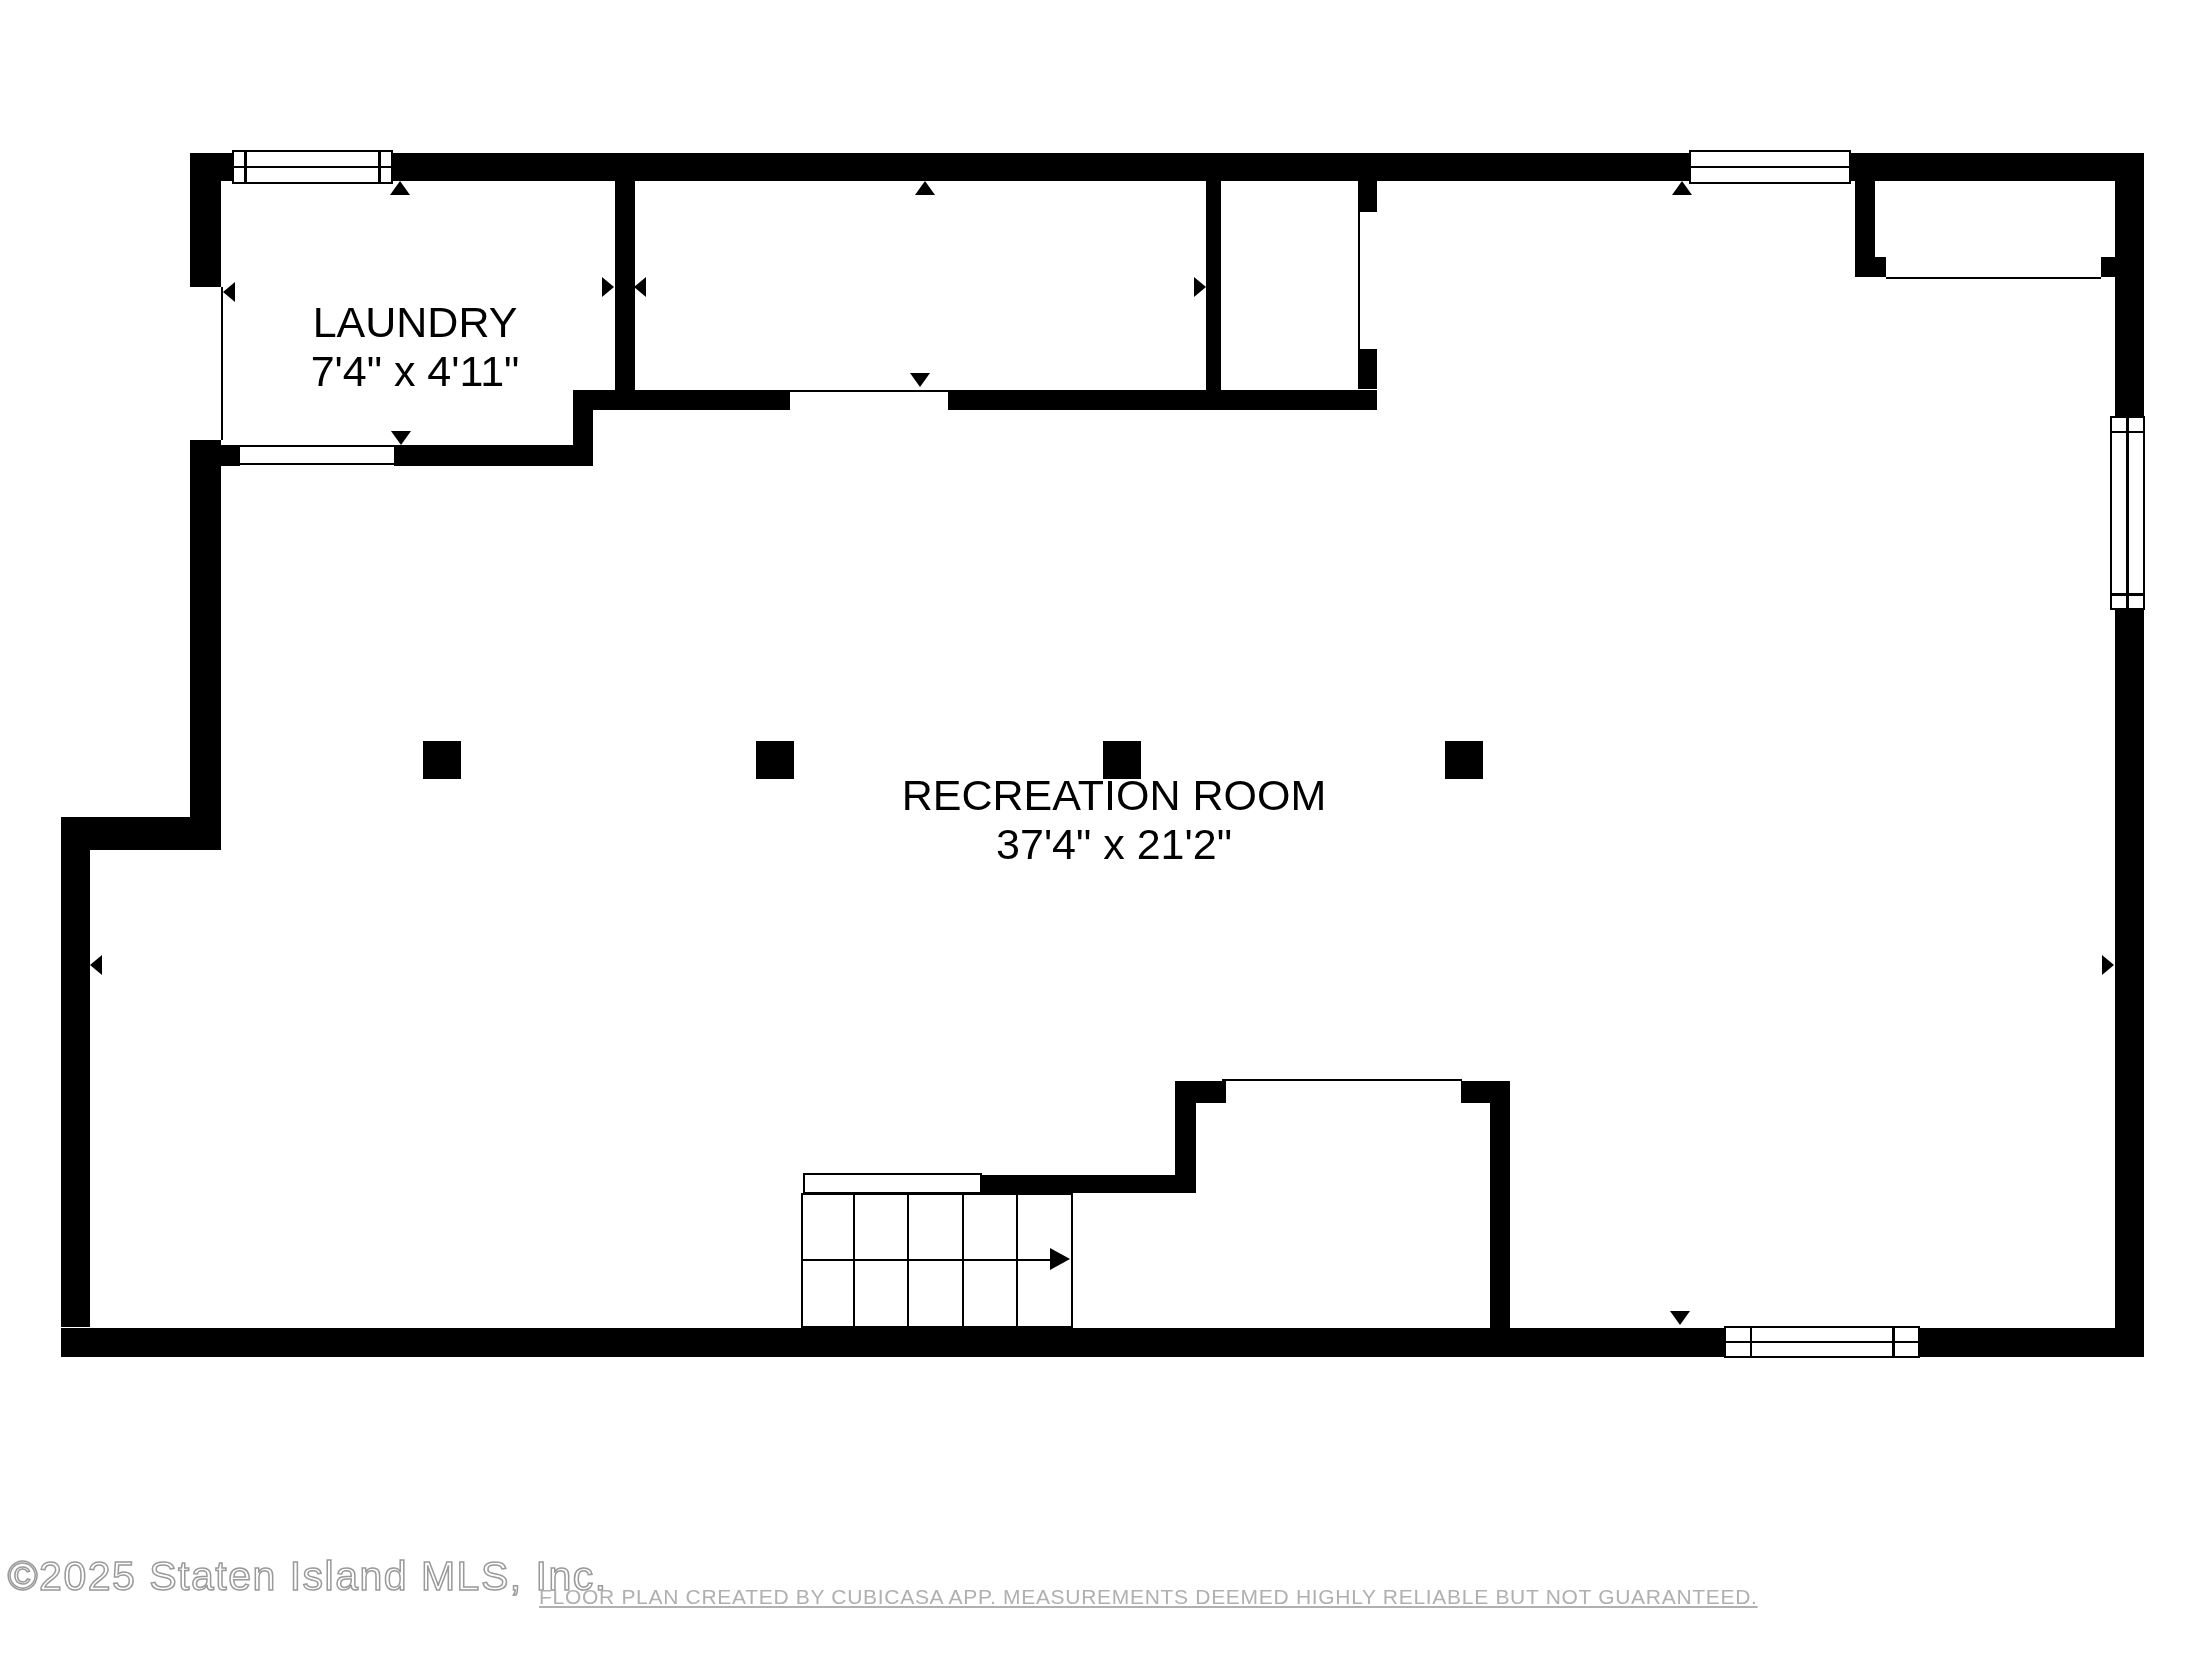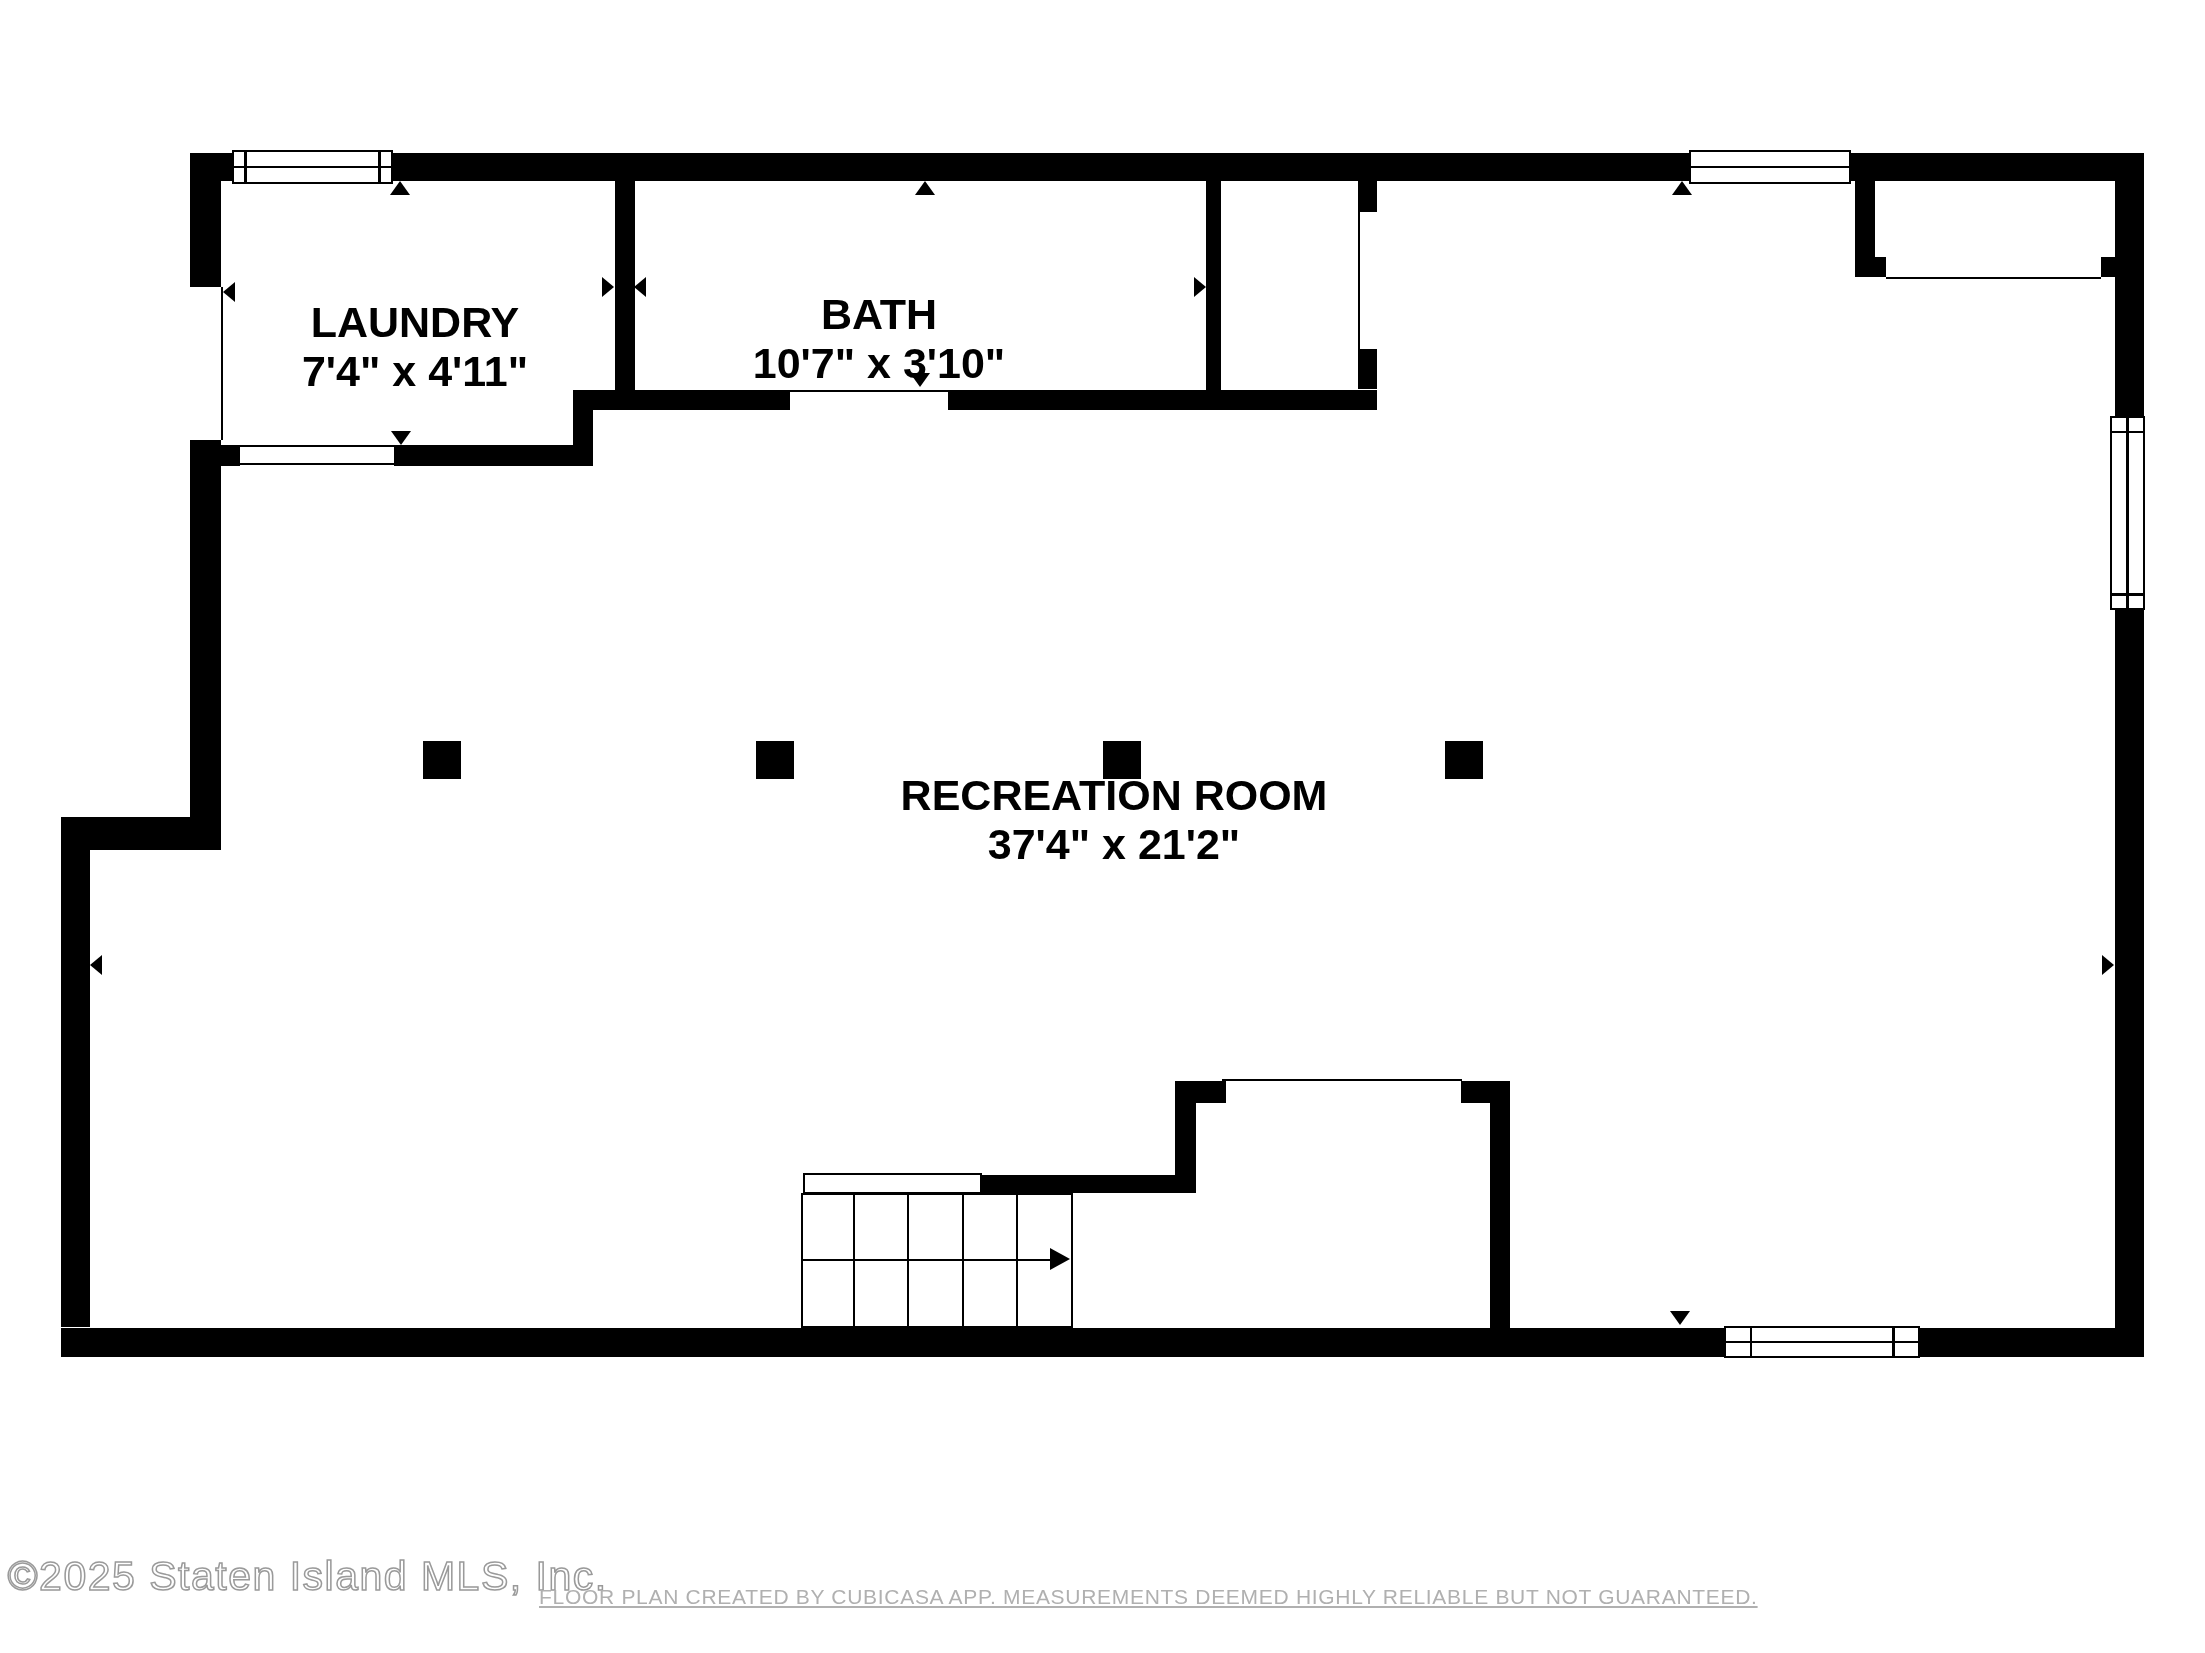--- a/index.html
+++ b/index.html
@@ -13,21 +13,21 @@
   .win .mid-v{position:absolute;top:0;bottom:0;left:50%;width:2.9px;margin-left:-1.5px;background:#000;}
   .win .cap-v{position:absolute;top:0;bottom:0;width:2.9px;background:#000;}
   .win .rail-h{position:absolute;left:0;right:0;height:2.2px;background:#000;}
   .tri{position:absolute;width:0;height:0;}
   .tri-l{border-top:10.3px solid transparent;border-bottom:10.3px solid transparent;border-right:12.5px solid #000;}
   .tri-r{border-top:10.3px solid transparent;border-bottom:10.3px solid transparent;border-left:12.5px solid #000;}
   .tri-u{border-left:10.3px solid transparent;border-right:10.3px solid transparent;border-bottom:14px solid #000;}
   .tri-d{border-left:10.3px solid transparent;border-right:10.3px solid transparent;border-top:14px solid #000;}
   .col{position:absolute;width:38px;height:38px;background:#000;}
   .room-label{position:absolute;transform:translateX(-50%);text-align:center;
-              font-size:43px;line-height:49px;color:#000;white-space:nowrap;font-weight:bold;}
+              font-size:43px;line-height:49px;color:#000;white-space:nowrap;}
   .stairs{position:absolute;left:801px;top:1193px;width:272px;height:135px;
           border:2.2px solid #000;box-sizing:border-box;background:#fff;}
   .tread{position:absolute;top:0;bottom:0;width:2.2px;background:#000;}
   .walkline{position:absolute;left:0;top:64px;width:251px;height:2.2px;background:#000;}
   .stair-arrow{position:absolute;left:247px;top:53px;width:0;height:0;
                border-top:11.8px solid transparent;border-bottom:11.8px solid transparent;
                border-left:20.6px solid #000;}
   .landing{position:absolute;left:803px;top:1173px;width:179px;height:20.6px;
            background:#fff;border:2.2px solid #000;box-sizing:border-box;z-index:3;}
   .watermark{position:absolute;left:7.4px;top:1553px;font-size:41px;letter-spacing:1.5px;
@@ -123,24 +123,20 @@
 
   <div class="col" style="left:423px;top:741px;"></div>
   <div class="col" style="left:756px;top:741px;"></div>
   <div class="col" style="left:1103px;top:741px;"></div>
   <div class="col" style="left:1445px;top:741px;"></div>
 
   <div class="room-label" style="left:415px;top:298px;">
     <div>LAUNDRY</div>
     <div>7'4" x 4'11"</div>
   </div>
-  <div class="room-label" style="left:879px;top:290px;">
-    <div>BATH</div>
-    <div>10'7" x 3'10"</div>
-  </div>
   <div class="room-label" style="left:1114px;top:771px;">
     <div>RECREATION ROOM</div>
     <div>37'4" x 21'2"</div>
   </div>
 
   <div class="watermark">©2025 Staten Island MLS, Inc.</div>
   <div class="disclaimer">FLOOR PLAN CREATED BY CUBICASA APP. MEASUREMENTS DEEMED HIGHLY RELIABLE BUT NOT GUARANTEED.</div>
 
 </div>
 

